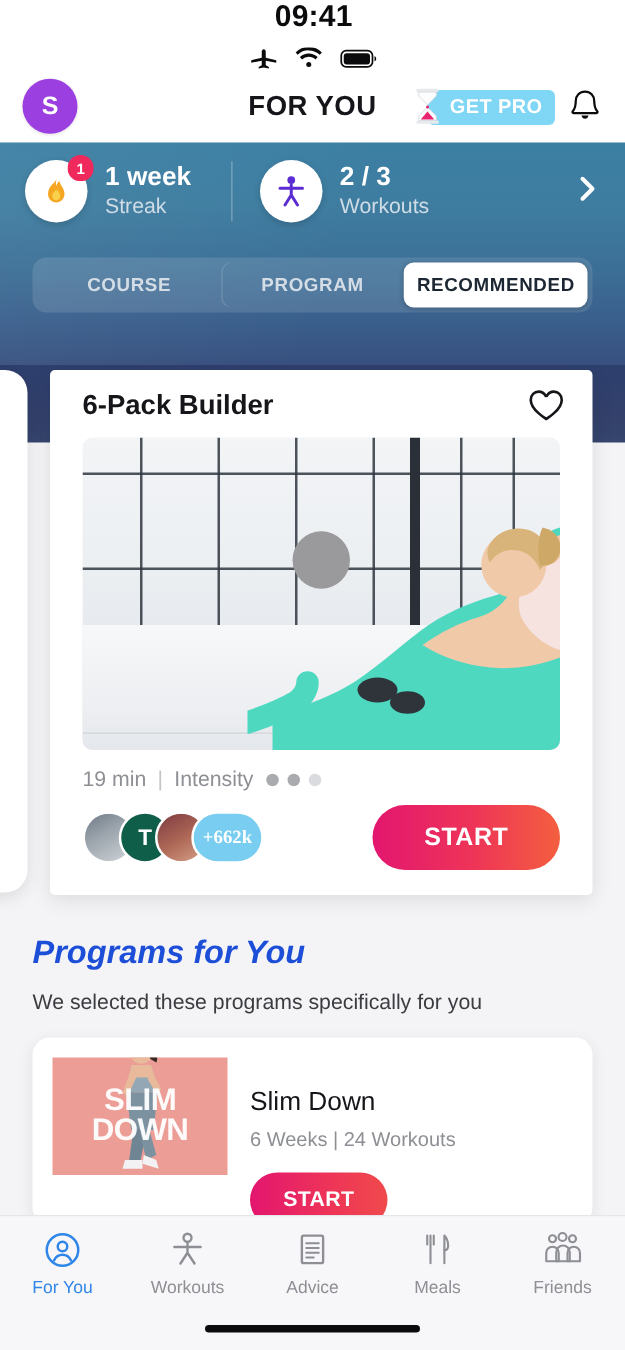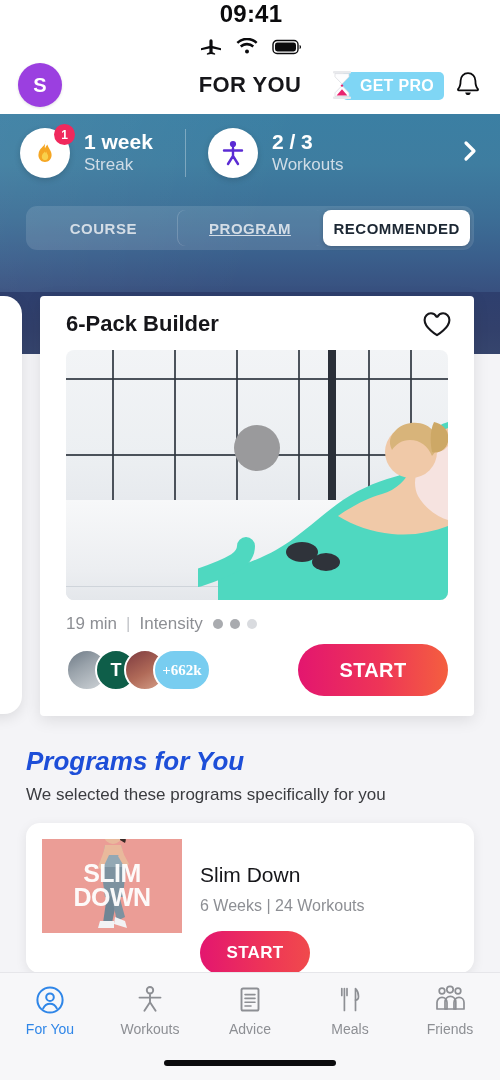--- a/index.html
+++ b/index.html
@@ -87,21 +87,21 @@
     position: relative; z-index: 2;
     margin: 14px 26px 0 26px; height: 44px; border-radius: 11px;
     background: rgba(255,255,255,.12);
     display: flex; align-items: flex-start; padding: 4px;
   }
   .tab {
     flex: 1; height: 100%; display: flex; align-items: center; justify-content: center;
     font-size: 15px; font-weight: 700; letter-spacing: .5px;
     color: #d4dde6; border-radius: 8px;
   }
-  .tab.sep { box-shadow: inset 1px 0 0 rgba(255,255,255,.18); text-decoration: underline; }
+  .tab.sep { box-shadow: inset 1px 0 0 rgba(255,255,255,.18); }
   .tab.active { background: #ffffff; color: #1c2733; box-shadow: 0 1px 4px rgba(0,0,0,.2); }
 
   
   .carousel { position: relative; height: 432px; background: #f4f4f7; }
   .carousel-top-bg {
     position: absolute; top: 0; left: 0; right: 0; height: 62px;
     background: linear-gradient(180deg,#2e3f6e 0%,#32406b 60%,#36456d 100%);
   }
   .peek-card {
     position: absolute; left: -52px; top: 4px;
@@ -164,21 +164,21 @@
     margin-left: auto; width: 150px; height: 52px; border-radius: 26px;
     background: linear-gradient(90deg,#e3166f 0%,#ee3557 55%,#f45f3f 100%);
     color: #ffffff; font-size: 20px; font-weight: 600; letter-spacing: .4px;
     display: flex; align-items: center; justify-content: center;
     border: none;
   }
 
   
   .programs { padding: 22px 26px 0 26px; }
   .p-title { font-size: 26px; font-weight: 800; color: #1d4ed8; font-style: italic; }
-  .p-sub { font-size: 17px; color: #3b3c40; margin-top: 8px; }
+  .p-sub { font-size: 17px; color: #3b3c40; margin-top: 15px; }
   .p-card {
     margin-top: 18px; background: #ffffff; border-radius: 14px;
     box-shadow: 0 3px 12px rgba(0,0,0,.08);
     display: flex; padding: 16px; gap: 18px; height: 150px; overflow: hidden;
   }
   .p-thumb {
     width: 140px; height: 94px; border-radius: 0; flex: none;
     background: #eb9d96; position: relative; overflow: hidden;
     display: flex; align-items: center; justify-content: center;
   }

